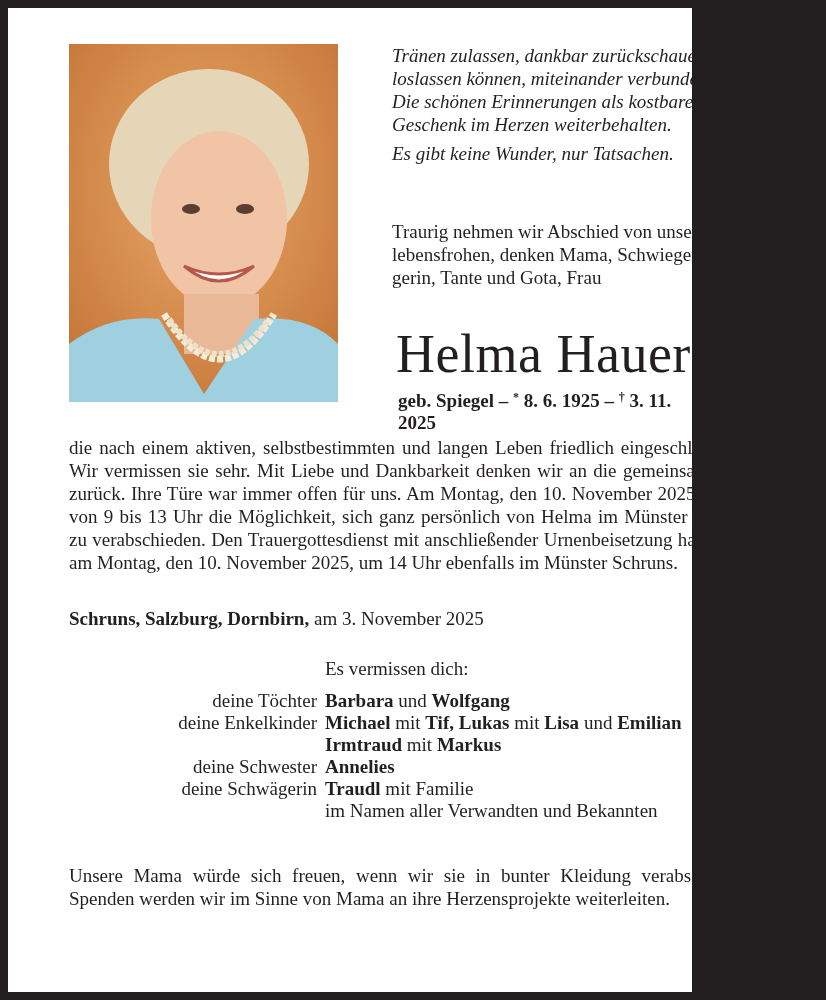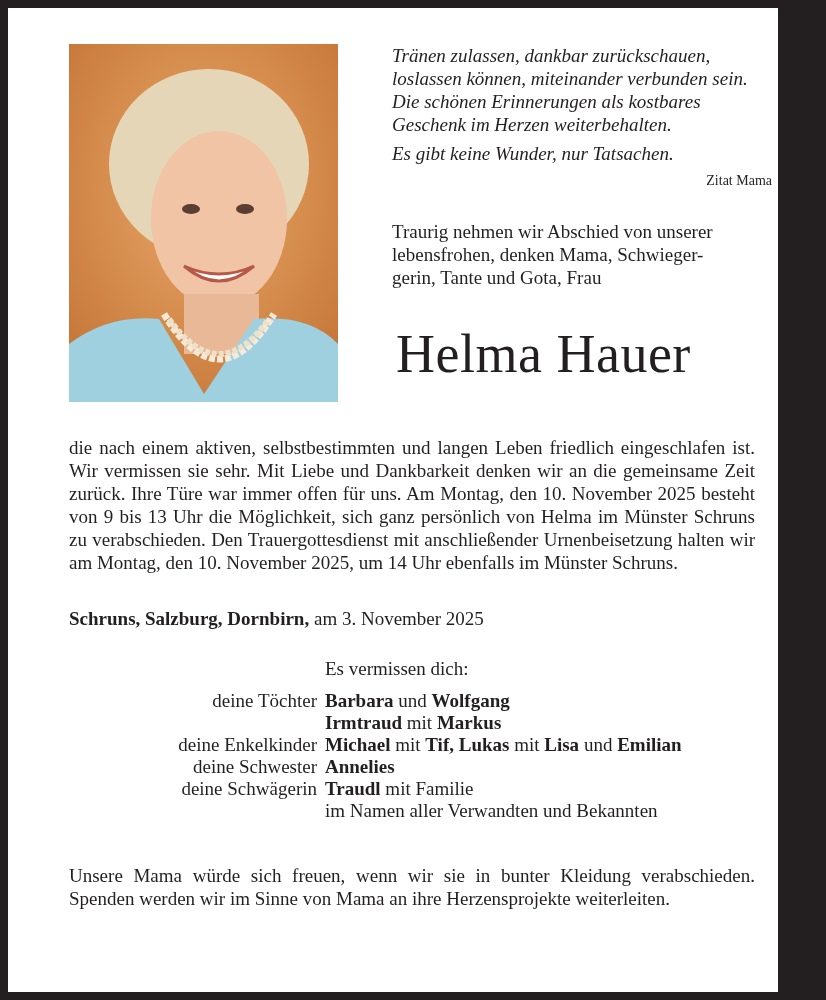--- a/index.html
+++ b/index.html
@@ -7,21 +7,21 @@
     width: 826px; height: 1000px;
     background: #231f20;
     font-family: "Liberation Serif", "DejaVu Serif", serif;
     color: #231f20;
     position: relative;
     overflow: hidden;
   }
   .card {
     position: absolute;
     left: 8px; top: 8px;
-    width: 770px; height: 984px;
+    width: 684px; height: 984px;
     background: #ffffff;
   }
   .photo {
     position: absolute;
     left: 61px; top: 36px;
     width: 269px; height: 358px;
     overflow: hidden;
     background: linear-gradient(135deg, #d98b4a 0%, #e8a463 40%, #c9783b 100%);
   }
   .photo svg { width: 100%; height: 100%; display: block; }
@@ -144,44 +144,51 @@
   </div>
 
   <div class="intro">
     <div>Traurig nehmen wir Abschied von unserer</div>
     <div>lebensfrohen, denken Mama, Schwieger-</div>
     <div>gerin, Tante und Gota, Frau</div>
   </div>
 
   <div class="name">Helma Hauer</div>
 
+  <div class="dates">
+    <span>geb. Spiegel</span>
+    <span> – </span><sup>*</sup>
+    <span>8. 6. 1925</span>
+    <span> – </span><sup>†</sup>
+    <span>3. 11. 2025</span>
+  </div>
 
   <div class="body">die nach einem aktiven, selbstbestimmten und langen Leben friedlich eingeschlafen ist. Wir vermissen sie sehr. Mit Liebe und Dankbarkeit denken wir an die gemeinsame Zeit zurück. Ihre Türe war immer offen für uns. Am Montag, den 10. November 2025 besteht von 9 bis 13 Uhr die Möglichkeit, sich ganz persönlich von Helma im Münster Schruns zu verabschieden. Den Trauergottesdienst mit anschließender Urnenbeisetzung halten wir am Montag, den 10. November 2025, um 14 Uhr ebenfalls im Münster Schruns.</div>
 
   <div class="place">
     <b>Schruns, Salzburg, Dornbirn,</b>
     <span>am 3. November 2025</span>
   </div>
 
   <div class="family">
     <div class="head">Es vermissen dich:</div>
     <div id="family-rows">
         <div class="row">
           <span class="rel">deine Töchter</span>
           <span class="names"><b>Barbara</b><span> und </span><b>Wolfgang</b></span>
         </div>
         <div class="row">
+          <span class="rel">deine Enkelkinder</span>
+          <span class="names"><b>Michael</b><span> mit </span><b>Tif, Lukas</b><span> mit </span><b>Lisa</b><span> und </span><b>Emilian</b></span>
+        </div>
+        <div class="row">
           <span class="rel"></span>
           <span class="names"><b>Irmtraud</b><span> mit </span><b>Markus</b></span>
         </div>
         <div class="row">
-          <span class="rel">deine Enkelkinder</span>
-          <span class="names"><b>Michael</b><span> mit </span><b>Tif, Lukas</b><span> mit </span><b>Lisa</b><span> und </span><b>Emilian</b></span>
-        </div>
-        <div class="row">
           <span class="rel">deine Schwester</span>
           <span class="names"><b>Annelies</b></span>
         </div>
         <div class="row">
           <span class="rel">deine Schwägerin</span>
           <span class="names"><b>Traudl</b><span> mit Familie</span></span>
         </div>
         <div class="row">
           <span class="rel"></span>
           <span class="names"><span>im Namen aller Verwandten und Bekannten</span></span>

